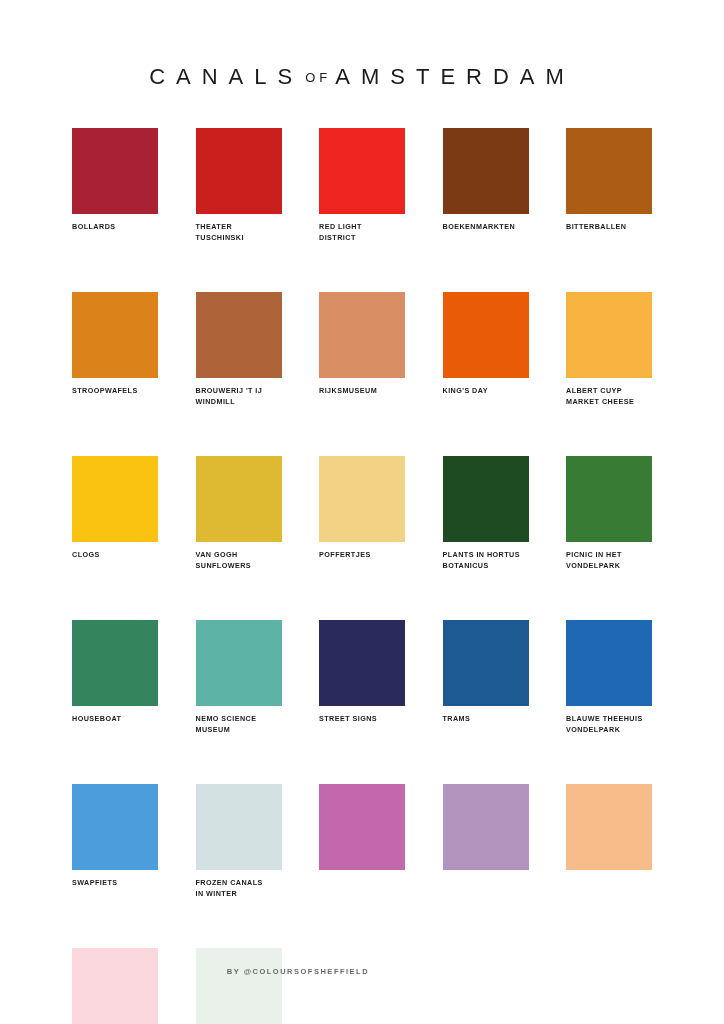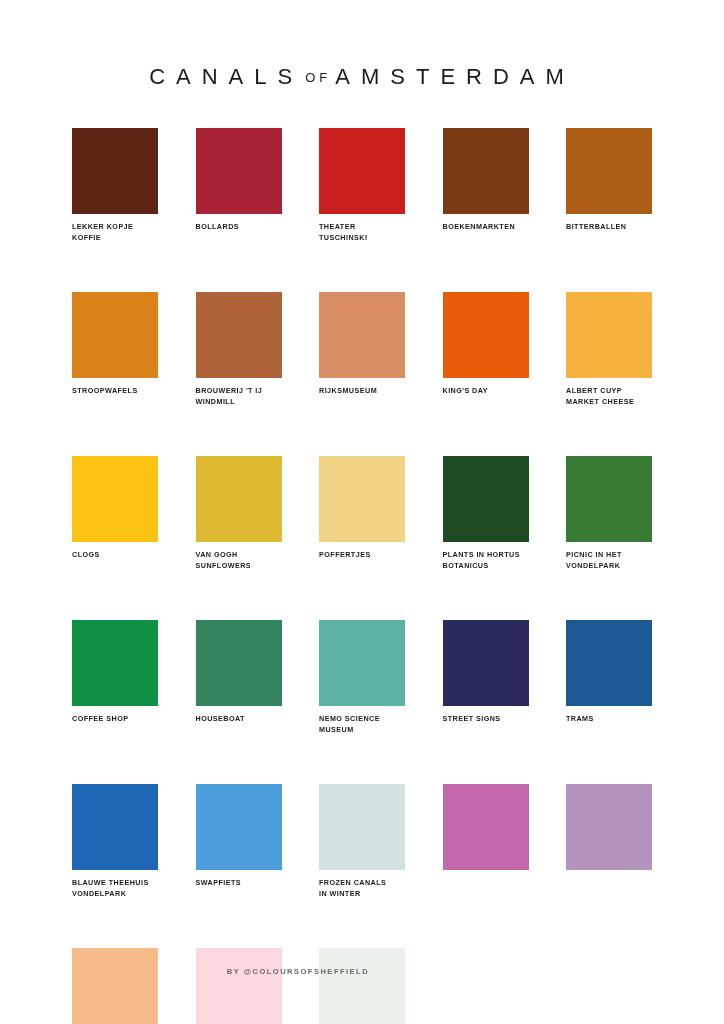--- a/index.html
+++ b/index.html
@@ -85,34 +85,34 @@
 <body>
 
 <div class="poster">
 
   <div class="title">
     <span>CANALS</span><span class="of">OF</span><span>AMSTERDAM</span>
   </div>
 
   <div class="grid">
       <div class="cell">
-        <div class="swatch" title="#5D2412" style="background: rgb(93, 36, 18);"></div>
-        <div class="label">LEKKER KOPJE
-KOFFIE</div>
-      </div>
-      <div class="cell">
         <div class="swatch" title="#A92233" style="background: rgb(169, 34, 51);"></div>
         <div class="label">BOLLARDS</div>
       </div>
       <div class="cell">
         <div class="swatch" title="#C9201D" style="background: rgb(201, 32, 29);"></div>
         <div class="label">THEATER
 TUSCHINSKI</div>
       </div>
       <div class="cell">
+        <div class="swatch" title="#EE2420" style="background: rgb(238, 36, 32);"></div>
+        <div class="label">RED LIGHT
+DISTRICT</div>
+      </div>
+      <div class="cell">
         <div class="swatch" title="#7B3A14" style="background: rgb(123, 58, 20);"></div>
         <div class="label">BOEKENMARKTEN</div>
       </div>
       <div class="cell">
         <div class="swatch" title="#AC5C15" style="background: rgb(172, 92, 21);"></div>
         <div class="label">BITTERBALLEN</div>
       </div>
       <div class="cell">
         <div class="swatch" title="#DB831A" style="background: rgb(219, 131, 26);"></div>
         <div class="label">STROOPWAFELS</div>
@@ -152,24 +152,20 @@
         <div class="swatch" title="#1F4B22" style="background: rgb(31, 75, 34);"></div>
         <div class="label">PLANTS IN HORTUS
 BOTANICUS</div>
       </div>
       <div class="cell">
         <div class="swatch" title="#377B35" style="background: rgb(55, 123, 53);"></div>
         <div class="label">PICNIC IN HET
 VONDELPARK</div>
       </div>
       <div class="cell">
-        <div class="swatch" title="#109246" style="background: rgb(16, 146, 70);"></div>
-        <div class="label">COFFEE SHOP</div>
-      </div>
-      <div class="cell">
         <div class="swatch" title="#34855E" style="background: rgb(52, 133, 94);"></div>
         <div class="label">HOUSEBOAT</div>
       </div>
       <div class="cell">
         <div class="swatch" title="#5DB3A6" style="background: rgb(93, 179, 166);"></div>
         <div class="label">NEMO SCIENCE
 MUSEUM</div>
       </div>
       <div class="cell">
         <div class="swatch" title="#2A2A5C" style="background: rgb(42, 42, 92);"></div>

